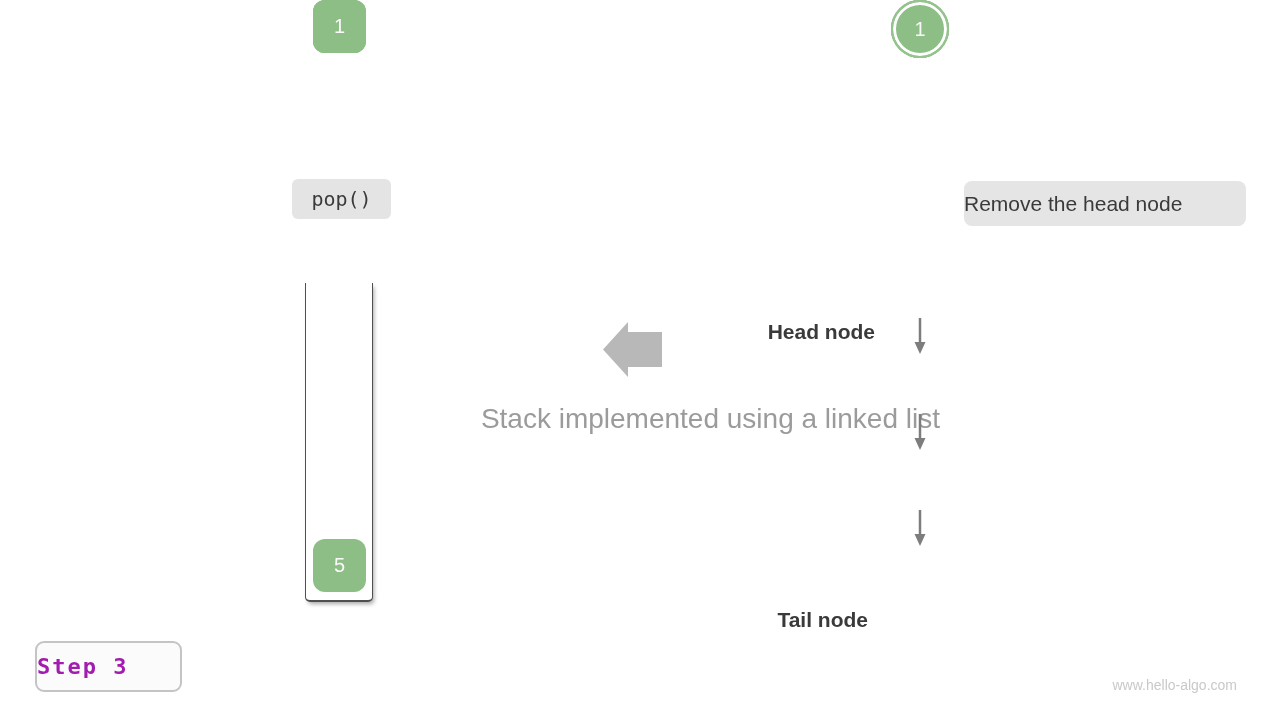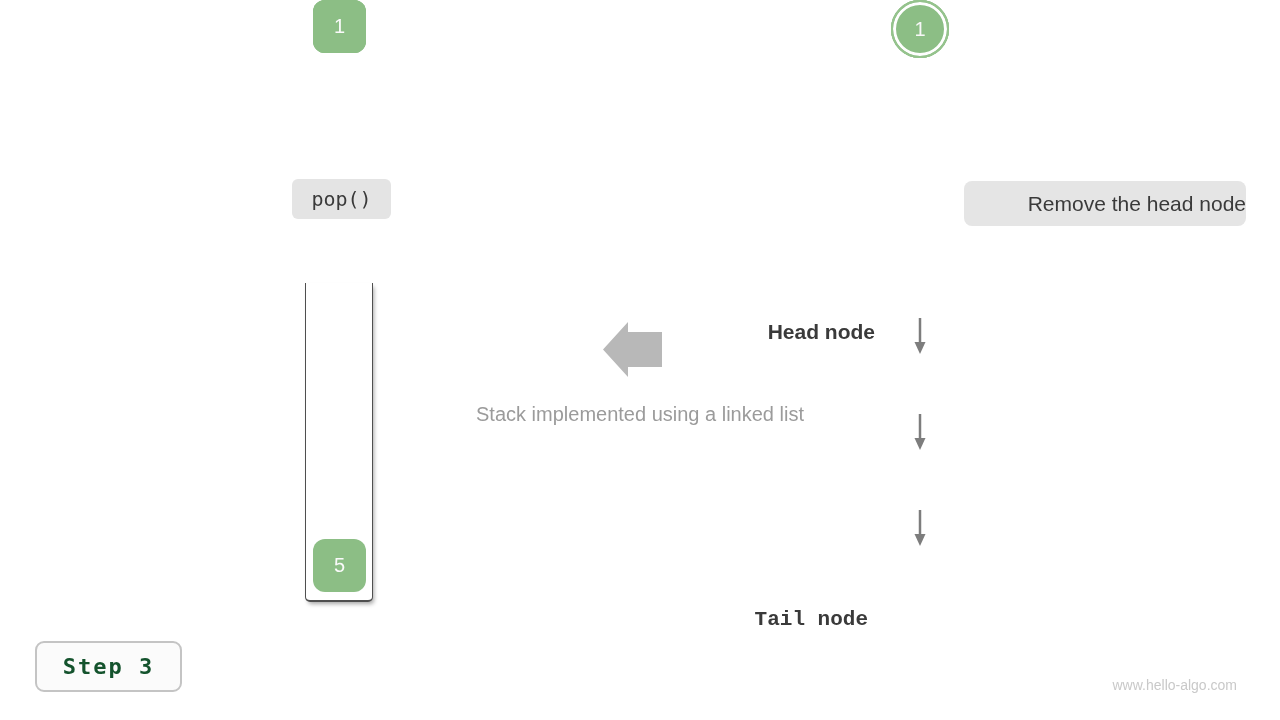--- a/index.html
+++ b/index.html
@@ -27,21 +27,21 @@
     font-family: "DejaVu Sans Mono", monospace;
     font-size: 20px;
     color: #3a3a3a;
   }
   .desc-box {
     position: absolute;
     left: 964px; top: 181px;
     width: 282px; height: 45px;
     background: #e5e5e5;
     border-radius: 8px;
-    display: flex; align-items: center; justify-content: flex-end;
+    display: flex; align-items: center; justify-content: flex-start;
     font-size: 21px;
     color: #3a3a3a;
   }
 
   
   .stack-container {
     position: absolute;
     left: 305px; top: 283px;
     width: 66px; height: 317px;
     border-left: 1px solid #4f4f4f;
@@ -70,37 +70,37 @@
   
   .block-arrow {
     position: absolute;
     left: 603px; top: 322px;
     width: 59px; height: 55px;
   }
   .caption {
     position: absolute;
     left: 340px; top: 403px;
     width: 600px;
-    text-align: center;
-    font-size: 20px;
+    text-align: right;
+    font-size: 28px;
     color: #9b9b9b;
   }
 
   
   .node-label {
     position: absolute;
     font-size: 21px;
     font-weight: bold;
     color: #3a3a3a;
     text-align: right;
     width: 200px;
     margin-top: 44px;
   }
   .head-label { left: 675px; top: 276px; }
-  .tail-label { left: 668px; top: 564px; font-family: Liberation Mono, monospace; }
+  .tail-label { left: 668px; top: 564px; }
 
   .ll-node {
     position: absolute;
     left: 891px;
     width: 58px; height: 58px;
     box-sizing: border-box;
     background: #8cbe85;
     border: 2px solid #95c38d;
     border-radius: 50%;
     box-shadow: inset 0 0 0 3px #ffffff;
@@ -127,26 +127,26 @@
 
   
   .step-box {
     position: absolute;
     left: 35px; top: 641px;
     width: 147px; height: 51px;
     box-sizing: border-box;
     background: #fbfbfb;
     border: 2px solid #c4c4c4;
     border-radius: 9px;
-    display: flex; align-items: center; justify-content: center;
+    display: flex; align-items: center; 
     font-family: "DejaVu Sans Mono", monospace;
     font-size: 22px;
     font-weight: bold;
     letter-spacing: 2px;
-    color: #14532d;
+    color: #a21caf;
   }
   .watermark {
     position: absolute;
     right: 43px; top: 677px;
     font-family: Liberation Sans, sans-serif;
     font-size: 14px;
     color: #c9c9c9;
   }
 </style>
 </head>

